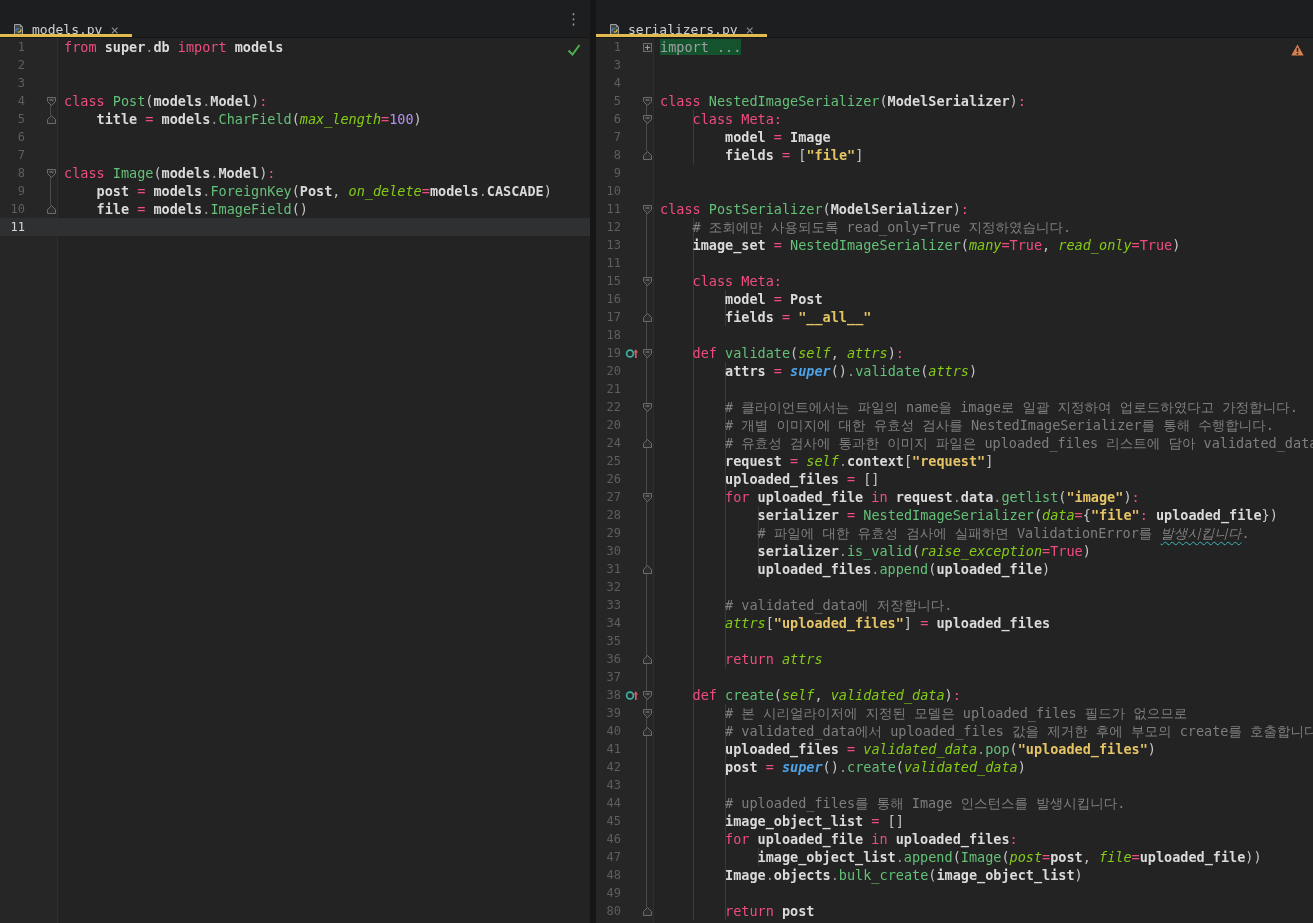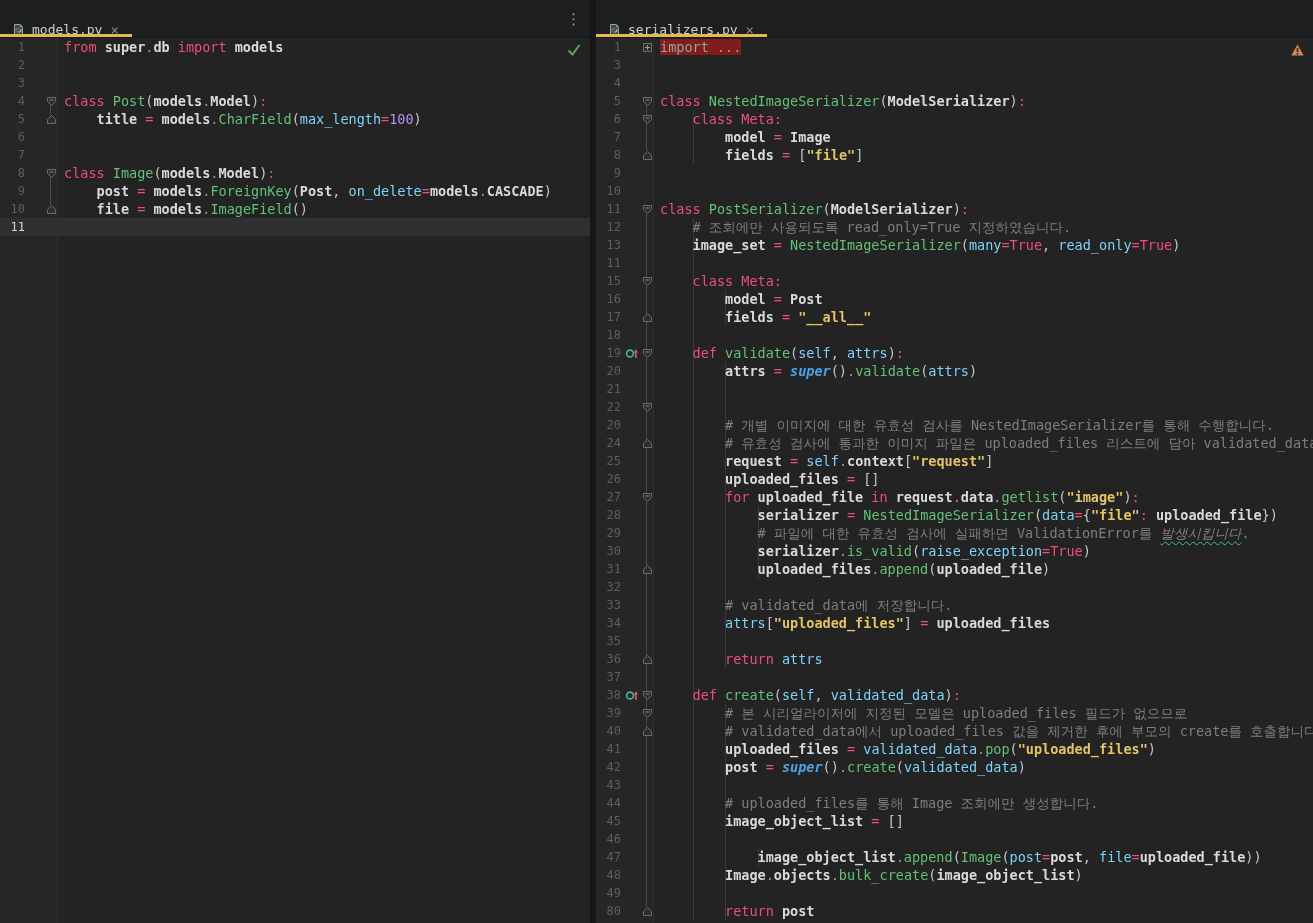--- a/index.html
+++ b/index.html
@@ -38,28 +38,28 @@
   .slot-ovr { width:16px; flex:none; display:flex; align-items:center; justify-content:center; }
   .slot-fold { width:14px; flex:none; display:flex; align-items:center; justify-content:center; position:relative; }
   .code { flex:none; padding-left:6px; font-size:13.5px; color:#c3c5c7; }
 
   
   .tk-k { color:#ee4d7e; }
   .tk-c { color:#63c178; }
   .tk-b { color:#dadada; font-weight:bold; }
   .tk-p { color:#c3c5c7; }
   .tk-d { color:#949698; }
-  .tk-a { color:#7dd3fc; }
+  .tk-a { color:#84cc16; font-style:italic; }
   .tk-n { color:#b691f2; }
   .tk-s { color:#e5c465; font-weight:bold; }
   .tk-m { color:#7e7e7e; }
   .tk-mq { color:#7e7e7e; font-style:italic;
     text-decoration:underline wavy #3db8ba 1px; text-underline-offset:3px; }
   .tk-u { color:#4da3e8; font-style:italic;font-weight:bold; }
-  .tk-f { color:#9ca0a2; background:#7f1d1d; }
+  .tk-f { color:#9ca0a2; background:#14532d; }
 
   .inspect { position:absolute; top:5px; right:9px; width:14px; height:13px;
     display:flex; align-items:center; justify-content:center; cursor:pointer; }
 </style>
 </head>
 <body>
 
 <div class="split">
 
   <section class="pane pane-left">
@@ -190,21 +190,21 @@
                 <path d="M8.6 5.6 10.8 2.3 13 5.6z" fill="#d95b66"></path>
               </svg></span><span class="slot-fold"><svg width="11" height="11" viewBox="0 0 11 11">
                 <path d="M1.5 1.5h8v4l-4 4-4-4z" fill="#2d2d2d" stroke="#6b6b6b"></path>
                 <path d="M3.5 4h4" stroke="#8a8a8a"></path>
               </svg></span><span class="code"><span class="tk-p">    </span><span class="tk-k">def </span><span class="tk-c">validate</span><span class="tk-p">(</span><span class="tk-a">self</span><span class="tk-p">, </span><span class="tk-a">attrs</span><span class="tk-p">)</span><span class="tk-k">:</span></span></div>
           <div class="line"><span class="num">20</span><span class="slot-ovr"></span><span class="slot-fold"></span><span class="code"><span class="tk-p">        </span><span class="tk-b">attrs</span><span class="tk-p"> </span><span class="tk-k">=</span><span class="tk-p"> </span><span class="tk-u">super</span><span class="tk-p">()</span><span class="tk-d">.</span><span class="tk-c">validate</span><span class="tk-p">(</span><span class="tk-a">attrs</span><span class="tk-p">)</span></span></div>
           <div class="line"><span class="num">21</span><span class="slot-ovr"></span><span class="slot-fold"></span><span class="code"></span></div>
           <div class="line"><span class="num">22</span><span class="slot-ovr"></span><span class="slot-fold"><svg width="11" height="11" viewBox="0 0 11 11">
                 <path d="M1.5 1.5h8v4l-4 4-4-4z" fill="#2d2d2d" stroke="#6b6b6b"></path>
                 <path d="M3.5 4h4" stroke="#8a8a8a"></path>
-              </svg></span></div>
+              </svg></span><span class="code"><span class="tk-p">        </span><span class="tk-m"># 클라이언트에서는 파일의 name을 image로 일괄 지정하여 업로드하였다고 가정합니다.</span></span></div>
           <div class="line"><span class="num">20</span><span class="slot-ovr"></span><span class="slot-fold"></span><span class="code"><span class="tk-p">        </span><span class="tk-m"># 개별 이미지에 대한 유효성 검사를 NestedImageSerializer를 통해 수행합니다.</span></span></div>
           <div class="line"><span class="num">24</span><span class="slot-ovr"></span><span class="slot-fold"><svg width="11" height="11" viewBox="0 0 11 11">
                 <path d="M1.5 9.5h8v-4l-4-4-4 4z" fill="#2d2d2d" stroke="#6b6b6b"></path>
               </svg></span><span class="code"><span class="tk-p">        </span><span class="tk-m"># 유효성 검사에 통과한 이미지 파일은 uploaded_files 리스트에 담아 validated_data에 넘깁</span></span></div>
           <div class="line"><span class="num">25</span><span class="slot-ovr"></span><span class="slot-fold"></span><span class="code"><span class="tk-p">        </span><span class="tk-b">request</span><span class="tk-p"> </span><span class="tk-k">=</span><span class="tk-p"> </span><span class="tk-a">self</span><span class="tk-d">.</span><span class="tk-b">context</span><span class="tk-p">[</span><span class="tk-s">"request"</span><span class="tk-p">]</span></span></div>
           <div class="line"><span class="num">26</span><span class="slot-ovr"></span><span class="slot-fold"></span><span class="code"><span class="tk-p">        </span><span class="tk-b">uploaded_files</span><span class="tk-p"> </span><span class="tk-k">=</span><span class="tk-p"> []</span></span></div>
           <div class="line"><span class="num">27</span><span class="slot-ovr"></span><span class="slot-fold"><svg width="11" height="11" viewBox="0 0 11 11">
                 <path d="M1.5 1.5h8v4l-4 4-4-4z" fill="#2d2d2d" stroke="#6b6b6b"></path>
                 <path d="M3.5 4h4" stroke="#8a8a8a"></path>
               </svg></span><span class="code"><span class="tk-p">        </span><span class="tk-k">for </span><span class="tk-b">uploaded_file</span><span class="tk-k"> in </span><span class="tk-b">request</span><span class="tk-d">.</span><span class="tk-b">data</span><span class="tk-d">.</span><span class="tk-c">getlist</span><span class="tk-p">(</span><span class="tk-s">"image"</span><span class="tk-p">)</span><span class="tk-k">:</span></span></div>
@@ -233,23 +233,23 @@
           <div class="line"><span class="num">39</span><span class="slot-ovr"></span><span class="slot-fold"><svg width="11" height="11" viewBox="0 0 11 11">
                 <path d="M1.5 1.5h8v4l-4 4-4-4z" fill="#2d2d2d" stroke="#6b6b6b"></path>
                 <path d="M3.5 4h4" stroke="#8a8a8a"></path>
               </svg></span><span class="code"><span class="tk-p">        </span><span class="tk-m"># 본 시리얼라이저에 지정된 모델은 uploaded_files 필드가 없으므로</span></span></div>
           <div class="line"><span class="num">40</span><span class="slot-ovr"></span><span class="slot-fold"><svg width="11" height="11" viewBox="0 0 11 11">
                 <path d="M1.5 9.5h8v-4l-4-4-4 4z" fill="#2d2d2d" stroke="#6b6b6b"></path>
               </svg></span><span class="code"><span class="tk-p">        </span><span class="tk-m"># validated_data에서 uploaded_files 값을 제거한 후에 부모의 create를 호출합니다.</span></span></div>
           <div class="line"><span class="num">41</span><span class="slot-ovr"></span><span class="slot-fold"></span><span class="code"><span class="tk-p">        </span><span class="tk-b">uploaded_files</span><span class="tk-p"> </span><span class="tk-k">=</span><span class="tk-p"> </span><span class="tk-a">validated_data</span><span class="tk-d">.</span><span class="tk-c">pop</span><span class="tk-p">(</span><span class="tk-s">"uploaded_files"</span><span class="tk-p">)</span></span></div>
           <div class="line"><span class="num">42</span><span class="slot-ovr"></span><span class="slot-fold"></span><span class="code"><span class="tk-p">        </span><span class="tk-b">post</span><span class="tk-p"> </span><span class="tk-k">=</span><span class="tk-p"> </span><span class="tk-u">super</span><span class="tk-p">()</span><span class="tk-d">.</span><span class="tk-c">create</span><span class="tk-p">(</span><span class="tk-a">validated_data</span><span class="tk-p">)</span></span></div>
           <div class="line"><span class="num">43</span><span class="slot-ovr"></span><span class="slot-fold"></span><span class="code"></span></div>
-          <div class="line"><span class="num">44</span><span class="slot-ovr"></span><span class="slot-fold"></span><span class="code"><span class="tk-p">        </span><span class="tk-m"># uploaded_files를 통해 Image 조회에만 생성합니다.</span></span></div>
+          <div class="line"><span class="num">44</span><span class="slot-ovr"></span><span class="slot-fold"></span><span class="code"><span class="tk-p">        </span><span class="tk-m"># uploaded_files를 통해 Image 인스턴스를 발생시킵니다.</span></span></div>
           <div class="line"><span class="num">45</span><span class="slot-ovr"></span><span class="slot-fold"></span><span class="code"><span class="tk-p">        </span><span class="tk-b">image_object_list</span><span class="tk-p"> </span><span class="tk-k">=</span><span class="tk-p"> []</span></span></div>
-          <div class="line"><span class="num">46</span><span class="slot-ovr"></span><span class="slot-fold"></span></div>
+          <div class="line"><span class="num">46</span><span class="slot-ovr"></span><span class="slot-fold"></span><span class="code"><span class="tk-p">        </span><span class="tk-k">for </span><span class="tk-b">uploaded_file</span><span class="tk-k"> in </span><span class="tk-b">uploaded_files</span><span class="tk-k">:</span></span></div>
           <div class="line"><span class="num">47</span><span class="slot-ovr"></span><span class="slot-fold"></span><span class="code"><span class="tk-p">            </span><span class="tk-b">image_object_list</span><span class="tk-d">.</span><span class="tk-c">append</span><span class="tk-p">(</span><span class="tk-c">Image</span><span class="tk-p">(</span><span class="tk-a">post</span><span class="tk-k">=</span><span class="tk-b">post</span><span class="tk-p">, </span><span class="tk-a">file</span><span class="tk-k">=</span><span class="tk-b">uploaded_file</span><span class="tk-p">))</span></span></div>
           <div class="line"><span class="num">48</span><span class="slot-ovr"></span><span class="slot-fold"></span><span class="code"><span class="tk-p">        </span><span class="tk-b">Image</span><span class="tk-d">.</span><span class="tk-b">objects</span><span class="tk-d">.</span><span class="tk-c">bulk_create</span><span class="tk-p">(</span><span class="tk-b">image_object_list</span><span class="tk-p">)</span></span></div>
           <div class="line"><span class="num">49</span><span class="slot-ovr"></span><span class="slot-fold"></span><span class="code"></span></div>
           <div class="line"><span class="num">80</span><span class="slot-ovr"></span><span class="slot-fold"><svg width="11" height="11" viewBox="0 0 11 11">
                 <path d="M1.5 9.5h8v-4l-4-4-4 4z" fill="#2d2d2d" stroke="#6b6b6b"></path>
               </svg></span><span class="code"><span class="tk-p">        </span><span class="tk-k">return </span><span class="tk-b">post</span></span></div>
         </div>
       <div class="inspect">
           <svg width="13" height="12" viewBox="0 0 13 12">
             <path d="M6.5 0.6 12.7 11.4H0.3z" fill="#d98250"></path>

